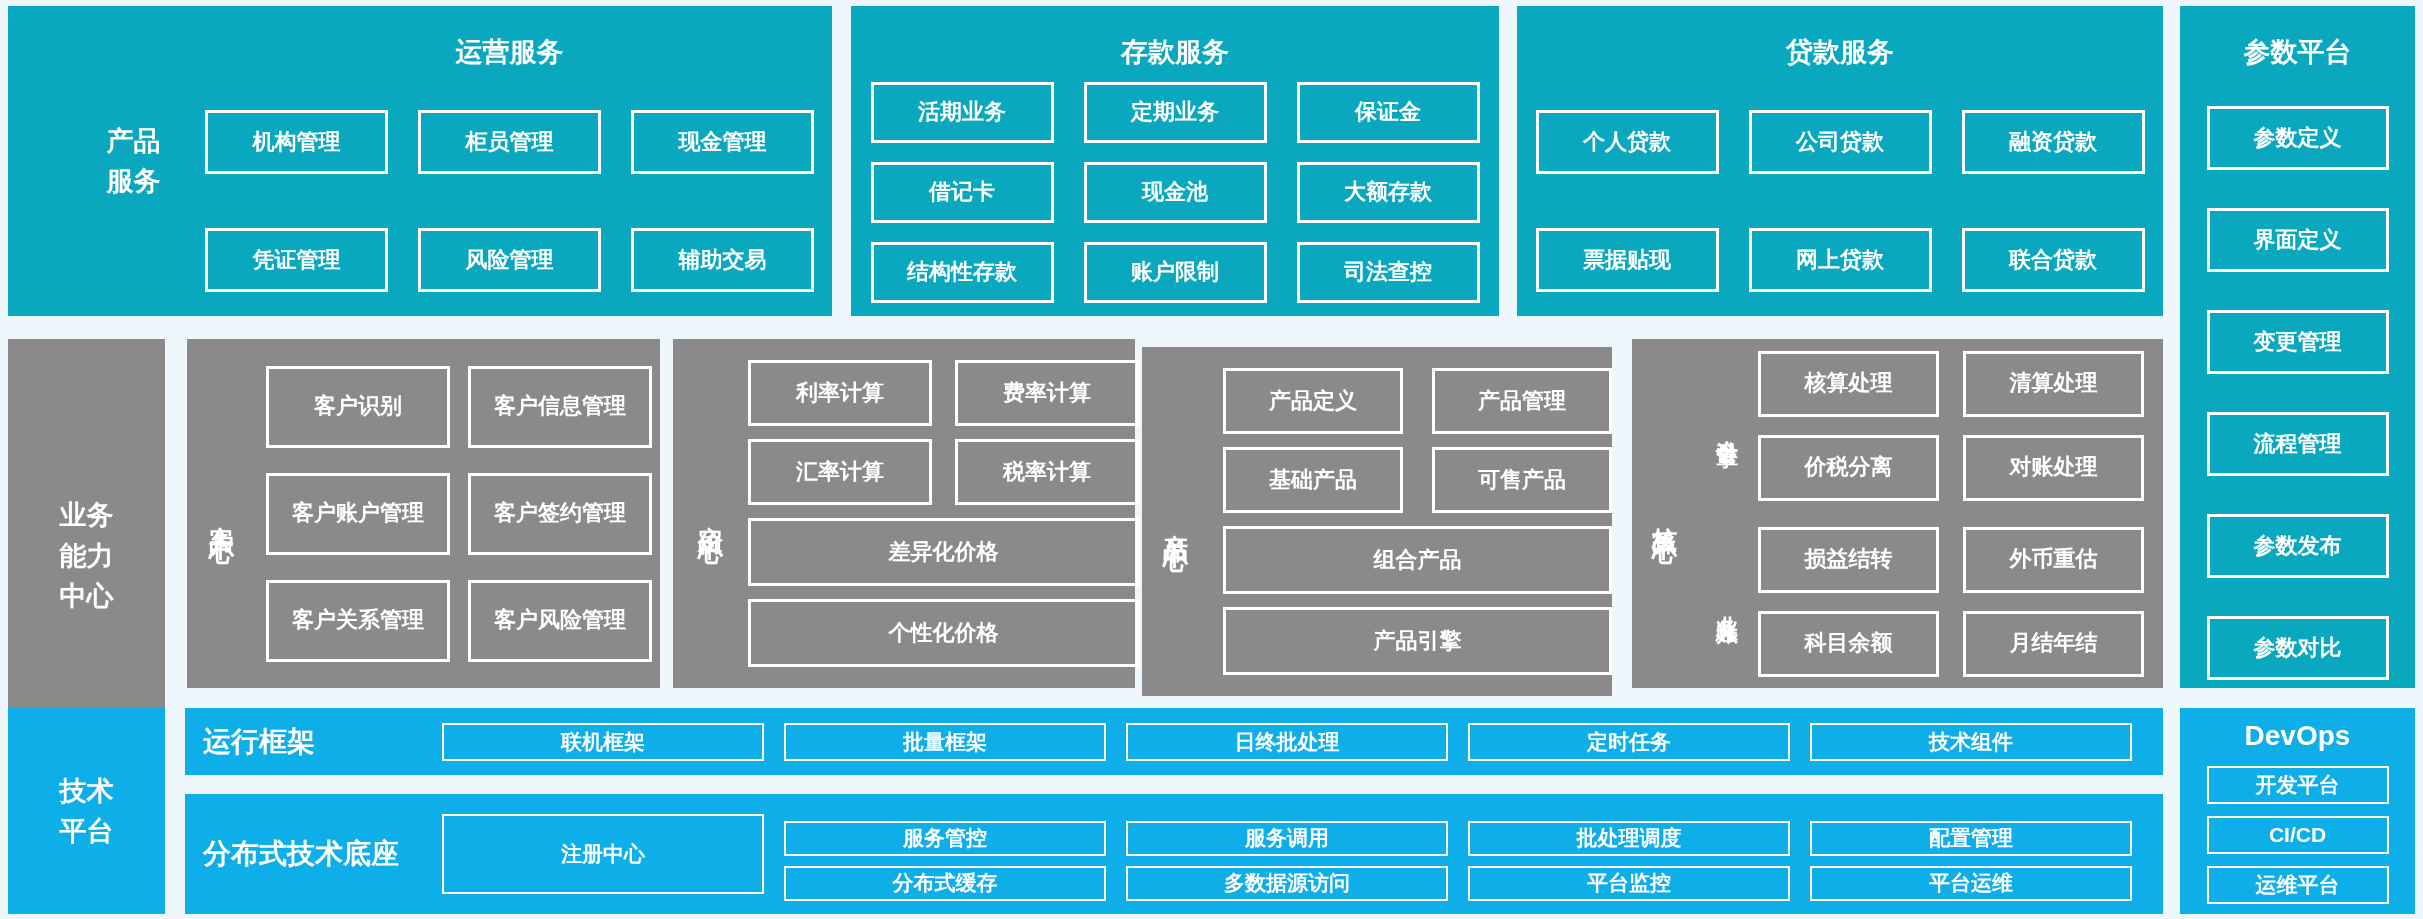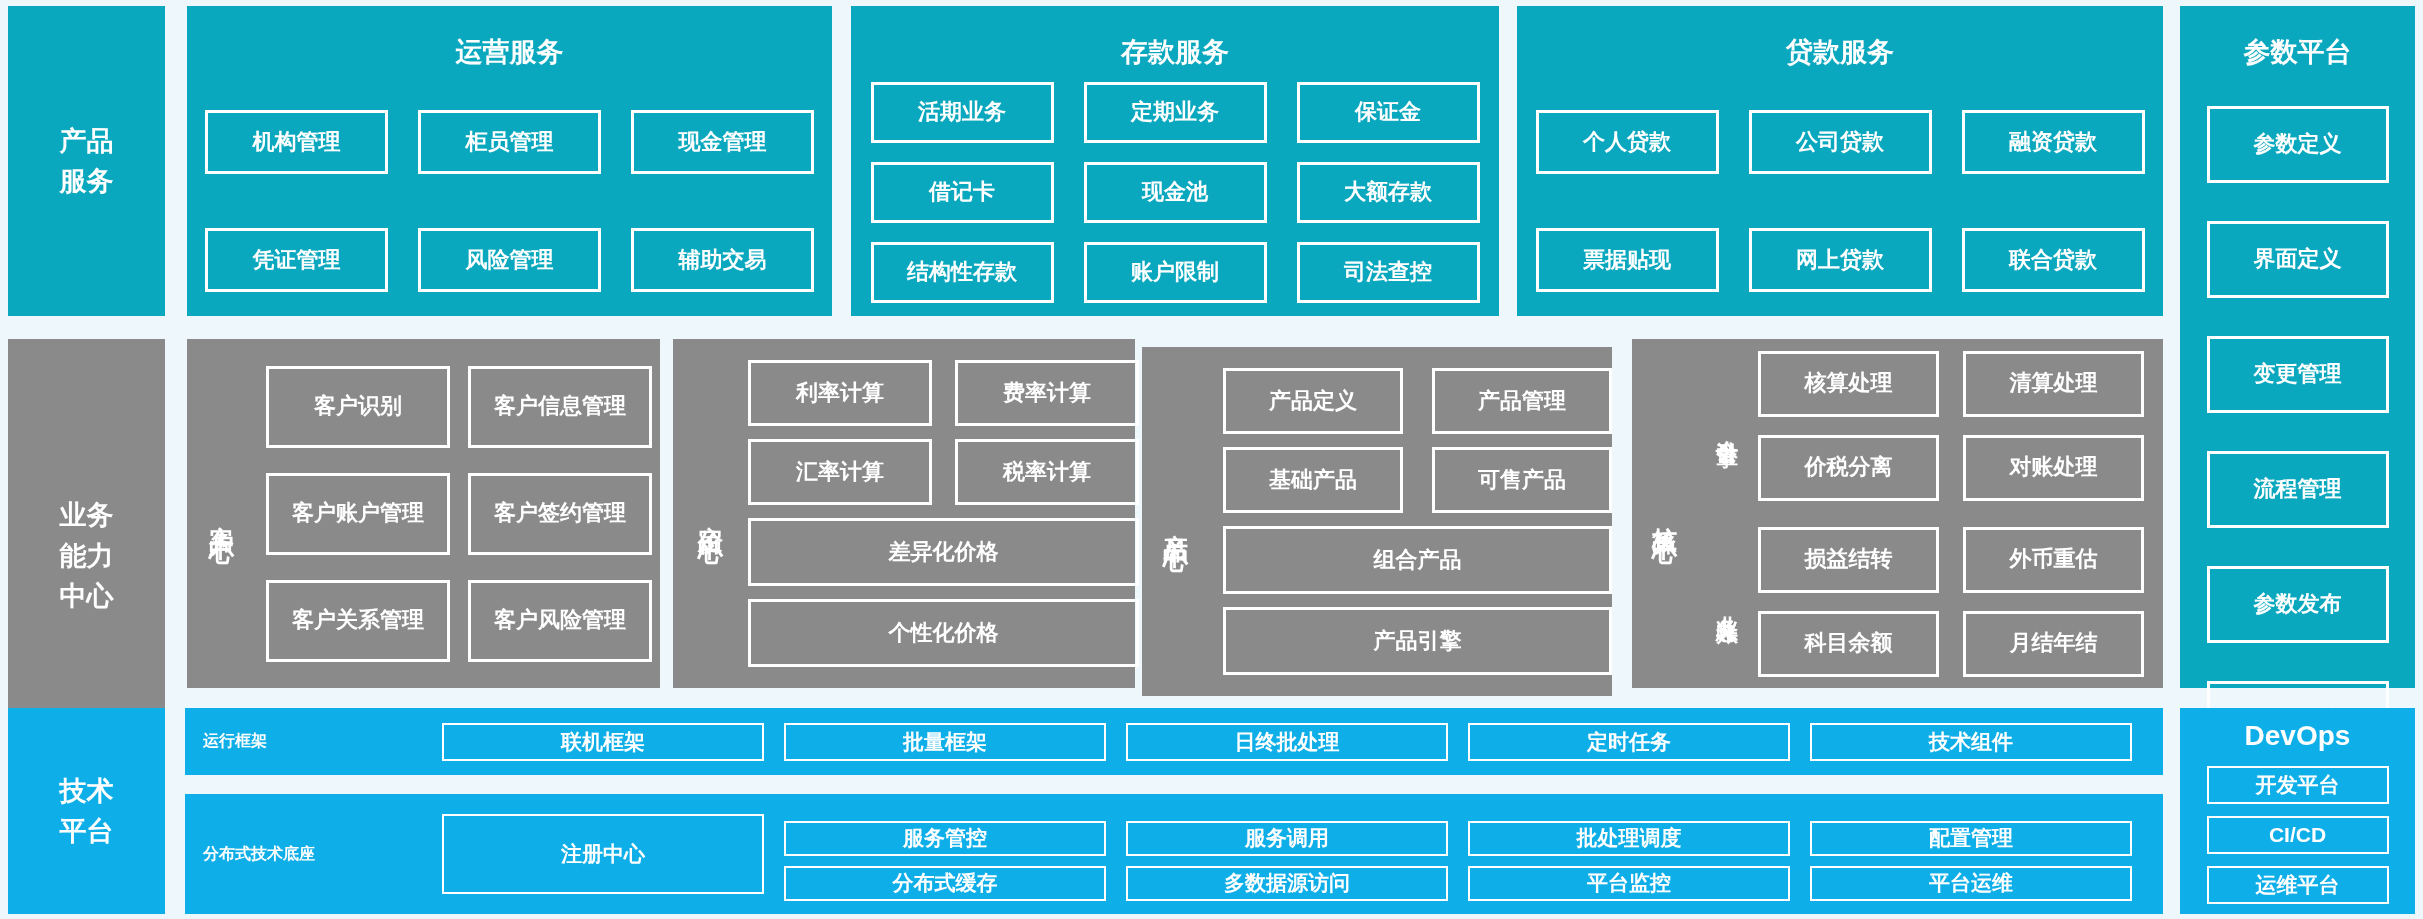--- a/index.html
+++ b/index.html
@@ -26,21 +26,21 @@
     text-align:center; line-height:1.2;
   }
   
   .tgrid{display:grid; grid-template-columns:repeat(3,183px); justify-content:center; column-gap:30px;}
   .tgrid.rows2{margin-top:40px; row-gap:54px;}
   .tgrid.rows2 .box{height:64px;}
   .tgrid.rows3{row-gap:19px;}
   .tgrid.rows3 .box{height:61px;}
   
   .pcol{display:flex; flex-direction:column; align-items:center; gap:38px; margin-top:36px;}
-  .pcol .box{width:182px; height:77px;text-align:center;}
+  .pcol .box{width:182px; height:64px;text-align:center;}
   
   .mpanel{display:flex; align-items:center;}
   .vlabel{
     writing-mode:vertical-rl; text-orientation:upright;
     color:#fff; font-weight:bold; font-size:25px; letter-spacing:4px; flex-shrink:0;
   }
   .cust{padding-left:19px;}
   .cust .mgrid{display:grid; grid-template-columns:repeat(2,184px); column-gap:18px; row-gap:25px; margin-left:27px;}
   .cust .box{height:82px;}
   .pricing{padding-left:22px;}
@@ -51,38 +51,38 @@
     grid-template-rows:66px 66px 68px 68px; row-gap:13px; margin-left:30px;}
   .wide{grid-column:1 / -1;}
   .acct{display:flex; align-items:center; padding-left:17px;}
   .groups{display:flex; flex-direction:column; gap:26px; margin-left:36px;}
   .group{display:flex; align-items:center;}
   .group .vlabel{font-size:22px; letter-spacing:2px; width:24px; margin-right:16px;}
   .ggrid{display:grid; grid-template-columns:repeat(2,181px); column-gap:24px; row-gap:18px;}
   .ggrid .box{height:66px;}
   
   .band{position:absolute; display:flex; align-items:center; padding-left:18px; box-sizing:border-box;}
-  .band-label{color:#fff; font-weight:bold; font-size:16px; width:239px; flex-shrink:0;}
+  .band-label{color:#fff; font-weight:bold; font-size:28px; width:239px; flex-shrink:0;}
   .bboxes{display:flex; gap:20px; align-items:center;}
   .bbox{width:322px; height:38px; border:2px solid #fff; color:#fff; font-weight:bold; font-size:21px;
     display:flex; align-items:center; justify-content:center; box-sizing:border-box;}
   .registry{width:322px; height:80px;}
   .bcol{display:flex; flex-direction:column; gap:10px;margin-top:13px;}
   .bcol .bbox{height:35px;}
   
   .devops-title{margin:0; padding-top:12px; text-align:center; font-size:28px; font-weight:bold; color:#fff;}
   .dcol{display:flex; flex-direction:column; align-items:center; gap:12px; margin-top:14px;}
   .dcol .bbox{width:182px; height:38px;}
 </style>
 </head>
 <body>
 
 <div class="page">
 
-  <div class="rail teal" style="top:6px;height:310px;">
+  <div class="rail teal" style="top:6px;height:310px;padding-left:47px;">
     <div class="rail-label">产品服务</div>
   </div>
   <div class="rail gray" style="top:339px;height:434px;">
     <div class="rail-label">业务能力中心</div>
   </div>
   <div class="rail blue" style="top:708px;height:206px;">
     <div class="rail-label">技术平台</div>
   </div>
 
   <section class="panel teal" style="left:187px;top:6px;width:645px;height:310px;">

